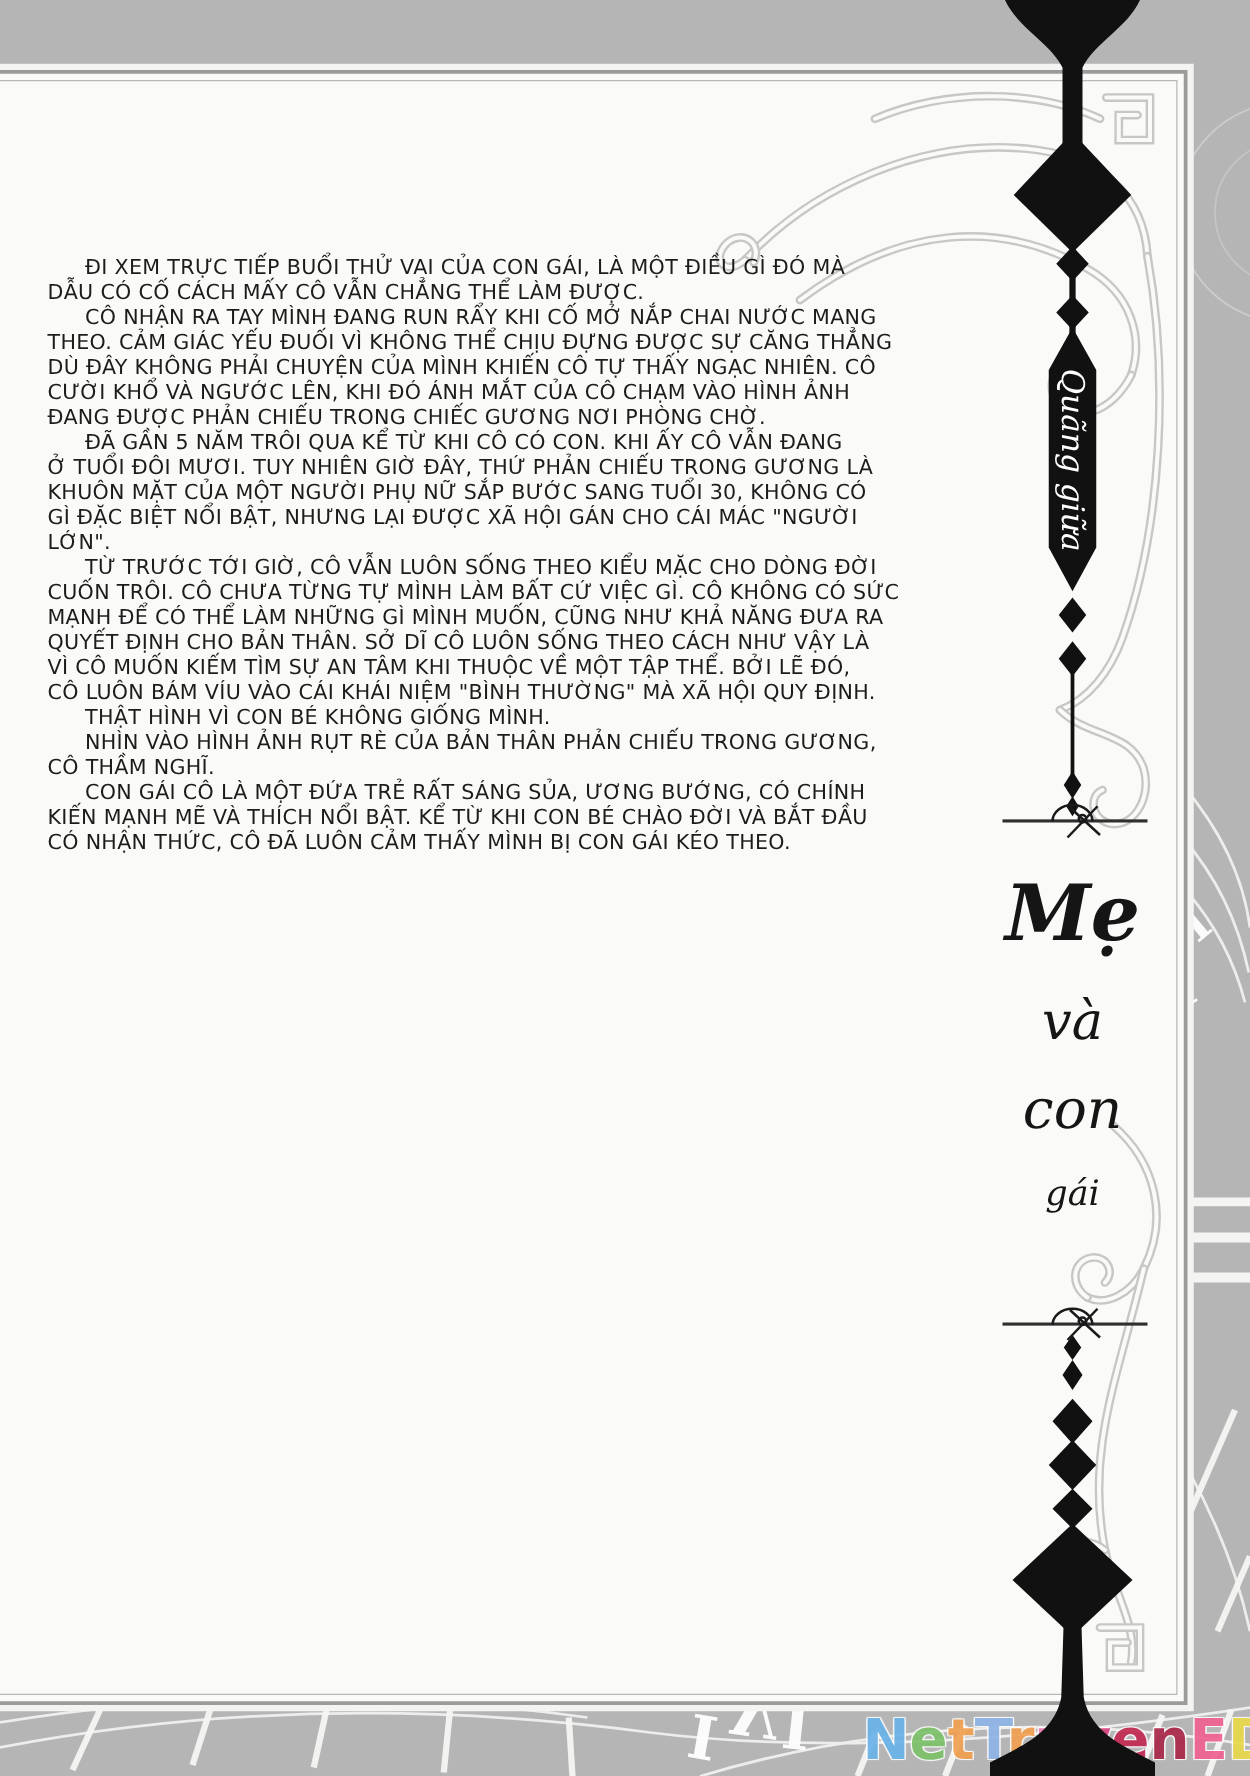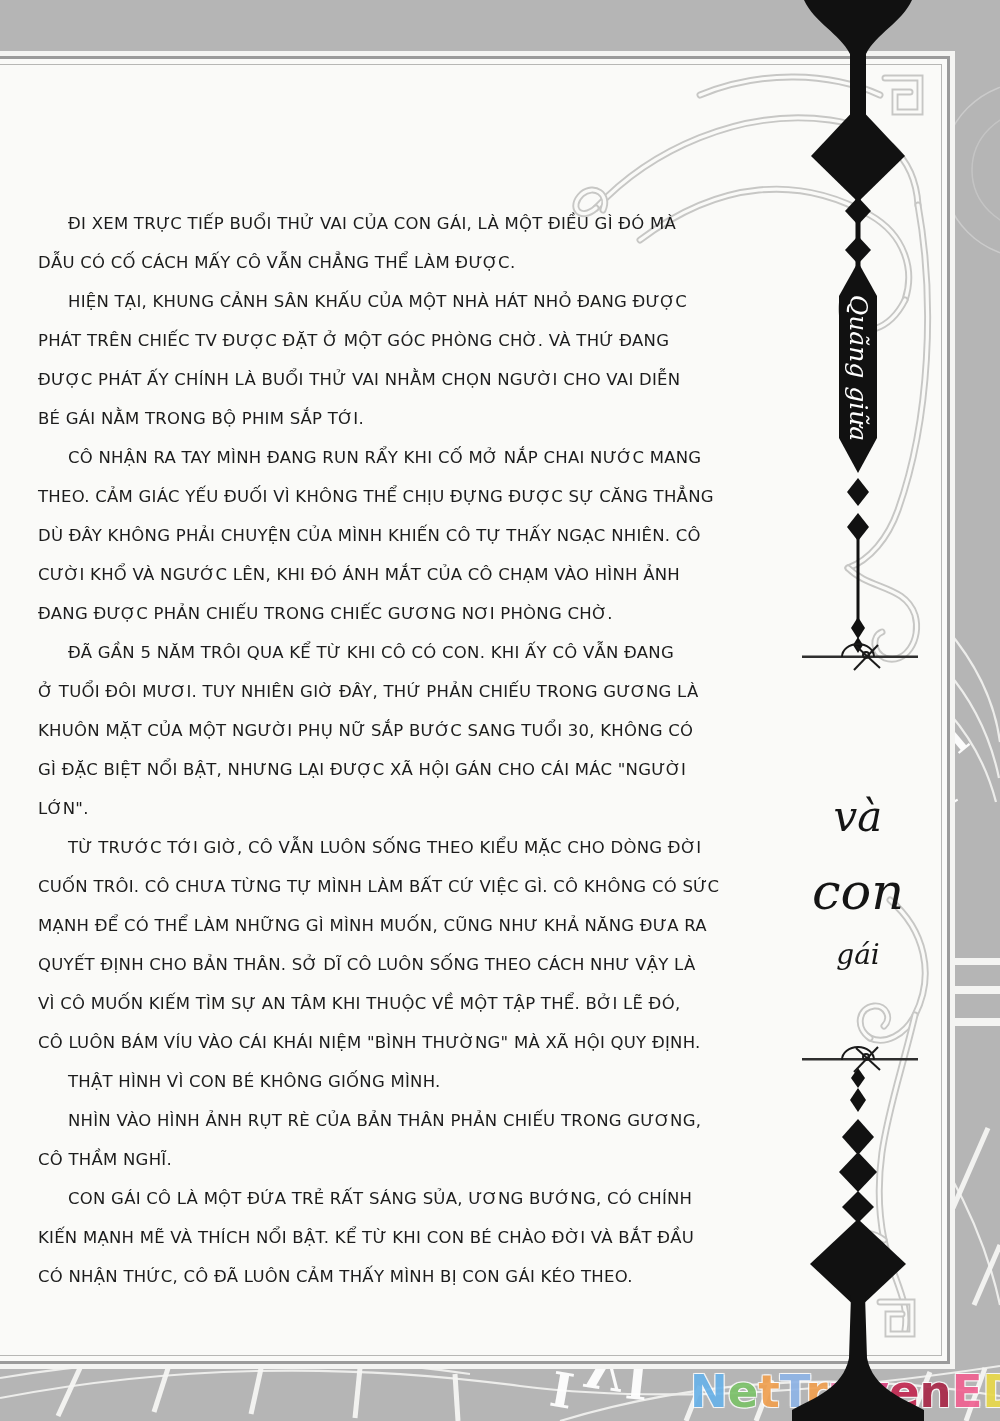--- a/index.html
+++ b/index.html
@@ -24,41 +24,41 @@
   .clockline{fill:none;stroke:#ededeb;stroke-width:2.2;}
   .clocktick{stroke:#f6f6f4;stroke-width:5;stroke-linecap:butt;opacity:.95;}
   .numeral{fill:#ffffff;font-family:"DejaVu Serif",serif;font-weight:bold;opacity:.95;}
   
   .text-block{
     position:absolute;left:38px;top:204px;width:790px;
     color:#1c1c1c;
   }
   .paragraph{
     white-space:pre;
-    font-size:16.5px;line-height:39px;letter-spacing:.25px;
+    font-size:16.5px;line-height:20px;letter-spacing:.25px;
     text-indent:30px;font-weight:500;
   }
   
   .banner-label{
     position:absolute;left:839px;top:262px;width:38px;height:211px;
   }
   .banner-label span{
     position:absolute;left:50%;top:50%;
     transform:translate(-50%,-50%) rotate(90deg);
     white-space:nowrap;color:#ffffff;
     font-family:"DejaVu Serif",serif;font-style:italic;font-size:25px;
   }
   
   .title-word{
     position:absolute;left:858px;transform:translateX(-50%);
     color:#151515;font-family:"DejaVu Serif",serif;text-align:center;font-style:italic;
   }
   .title-word.w0{top:694px;font-size:62px;font-style:italic;font-weight:bold;}
   .title-word.w1{top:792px;font-size:42px;}
-  .title-word.w2{top:862px;font-size:51px;}
+  .title-word.w2{top:862px;font-size:44px;}
   .title-word.w3{top:938px;font-size:28px;font-style:italic;}
   
   .watermark{
     position:absolute;left:690px;top:1365px;white-space:nowrap;
     font-size:45px;font-weight:bold;letter-spacing:0;
     opacity:.92;
   }
   .watermark span{
     text-shadow:0 0 2px #ffffff,1px 1px 0 rgba(255,255,255,.8),
                 -1px -1px 0 rgba(255,255,255,.8),1px -1px 0 rgba(255,255,255,.8),
@@ -148,24 +148,20 @@
         <path class="tube-inner" d="M 884,1240 C 864,1225 840,1236 842,1258 C 844,1276 862,1281 870,1268"></path>
         <path class="tube-outer" d="M 880,1302 L 912,1302 L 912,1334 L 888,1334 L 888,1314 L 902,1314"></path>
         <path class="tube-inner" d="M 880,1302 L 912,1302 L 912,1334 L 888,1334 L 888,1314 L 902,1314"></path>
       </g>
     </g>
   </svg>
 
   <div class="text-block" id="paragraphs">
       <div class="paragraph">ĐI XEM TRỰC TIẾP BUỔI THỬ VAI CỦA CON GÁI, LÀ MỘT ĐIỀU GÌ ĐÓ MÀ
 DẪU CÓ CỐ CÁCH MẤY CÔ VẪN CHẲNG THỂ LÀM ĐƯỢC.</div>
-      <div class="paragraph">HIỆN TẠI, KHUNG CẢNH SÂN KHẤU CỦA MỘT NHÀ HÁT NHỎ ĐANG ĐƯỢC
-PHÁT TRÊN CHIẾC TV ĐƯỢC ĐẶT Ở MỘT GÓC PHÒNG CHỜ. VÀ THỨ ĐANG
-ĐƯỢC PHÁT ẤY CHÍNH LÀ BUỔI THỬ VAI NHẰM CHỌN NGƯỜI CHO VAI DIỄN
-BÉ GÁI NẰM TRONG BỘ PHIM SẮP TỚI.</div>
       <div class="paragraph">CÔ NHẬN RA TAY MÌNH ĐANG RUN RẨY KHI CỐ MỞ NẮP CHAI NƯỚC MANG
 THEO. CẢM GIÁC YẾU ĐUỐI VÌ KHÔNG THỂ CHỊU ĐỰNG ĐƯỢC SỰ CĂNG THẲNG
 DÙ ĐÂY KHÔNG PHẢI CHUYỆN CỦA MÌNH KHIẾN CÔ TỰ THẤY NGẠC NHIÊN. CÔ
 CƯỜI KHỔ VÀ NGƯỚC LÊN, KHI ĐÓ ÁNH MẮT CỦA CÔ CHẠM VÀO HÌNH ẢNH
 ĐANG ĐƯỢC PHẢN CHIẾU TRONG CHIẾC GƯƠNG NƠI PHÒNG CHỜ.</div>
       <div class="paragraph">ĐÃ GẦN 5 NĂM TRÔI QUA KỂ TỪ KHI CÔ CÓ CON. KHI ẤY CÔ VẪN ĐANG
 Ở TUỔI ĐÔI MƯƠI. TUY NHIÊN GIỜ ĐÂY, THỨ PHẢN CHIẾU TRONG GƯƠNG LÀ
 KHUÔN MẶT CỦA MỘT NGƯỜI PHỤ NỮ SẮP BƯỚC SANG TUỔI 30, KHÔNG CÓ
 GÌ ĐẶC BIỆT NỔI BẬT, NHƯNG LẠI ĐƯỢC XÃ HỘI GÁN CHO CÁI MÁC "NGƯỜI
 LỚN".</div>
@@ -227,17 +223,18 @@
       <line x1="856" y1="1048" x2="880" y2="1070"></line>
       <line x1="878" y1="1047" x2="854" y2="1072"></line>
       <circle cx="866" cy="1057" r="3"></circle>
     </g>
   </svg>
 
   <div class="banner-label">
     <span>Quãng giữa</span>
   </div>
 
+  <div class="title-word w0">Mẹ</div>
   <div class="title-word w1">và</div>
   <div class="title-word w2">con</div>
   <div class="title-word w3">gái</div>
 
 </div>
 
 </body></html>

